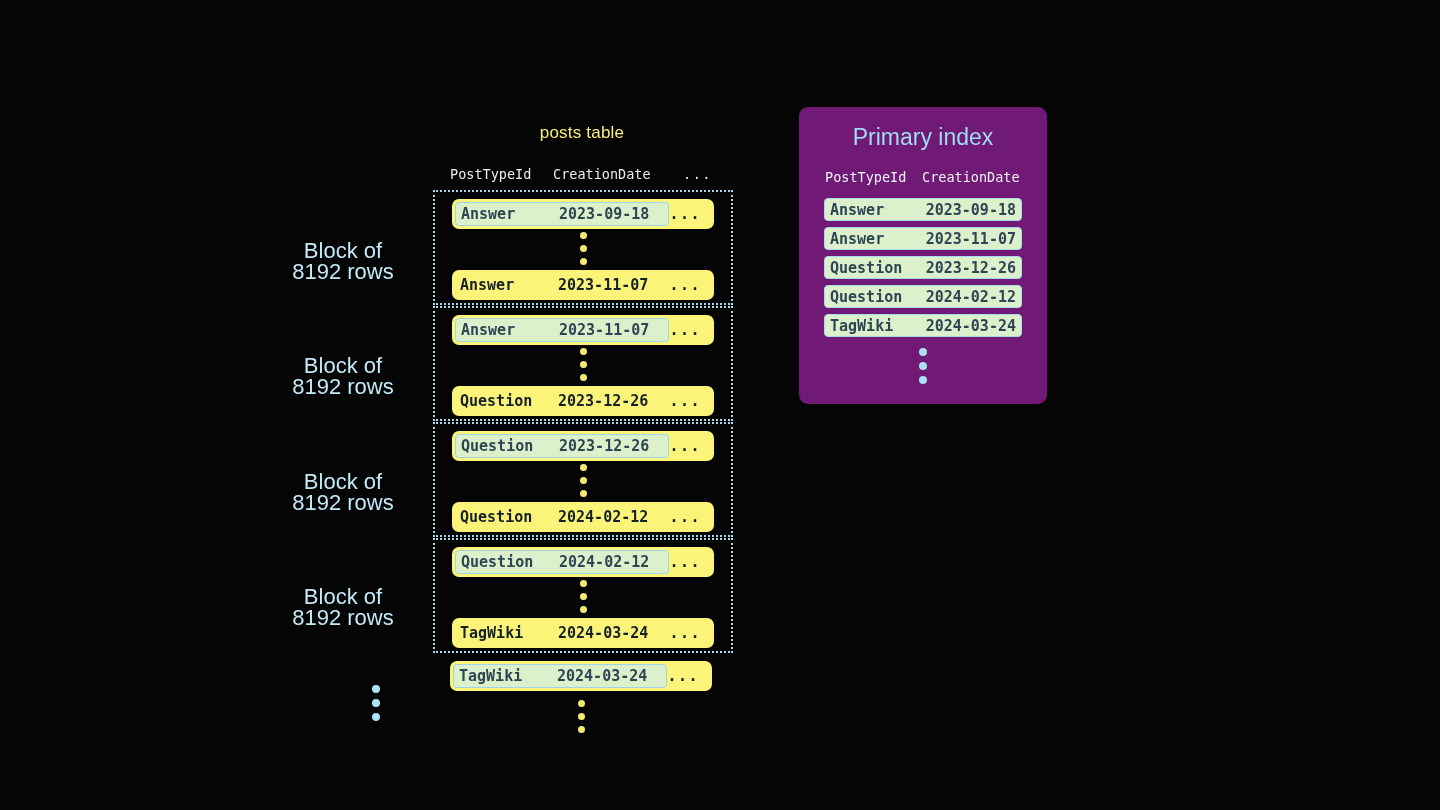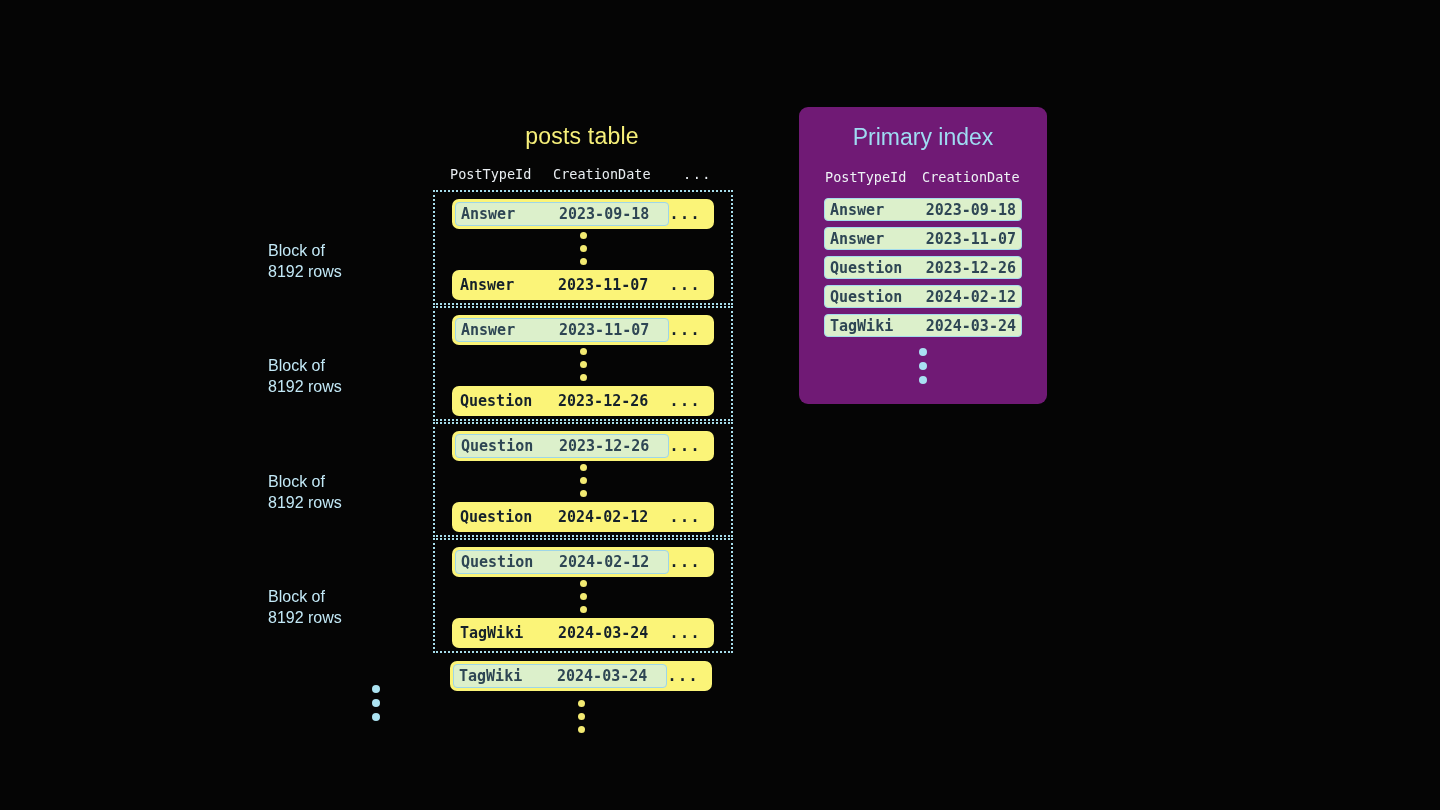--- a/index.html
+++ b/index.html
@@ -25,21 +25,21 @@
 
   
 
   .posts-title {
     position: absolute;
     left: 432px;
     top: 123px;
     width: 300px;
     text-align: center;
     color: #f7f07a;
-    font-size: 23px;
+    font-size: 17px;
     font-weight: 400;
     letter-spacing: 0.2px;
   }
 
   .posts-headers {
     position: absolute;
     left: 450px;
     top: 166px;
     width: 264px;
     font-family: "DejaVu Sans Mono", monospace;
@@ -197,22 +197,23 @@
     height: 8px;
     border-radius: 50%;
     background: #ace3f2;
   }
 
   
   .block-label {
     position: absolute;
     width: 150px;
     left: 268px;
+    text-align: center;
     color: #c3e9f7;
-    font-size: 16px;
+    font-size: 22px;
     line-height: 21px;
   }
 
   
 
   .index-panel {
     position: absolute;
     left: 799px;
     top: 107px;
     width: 248px;

